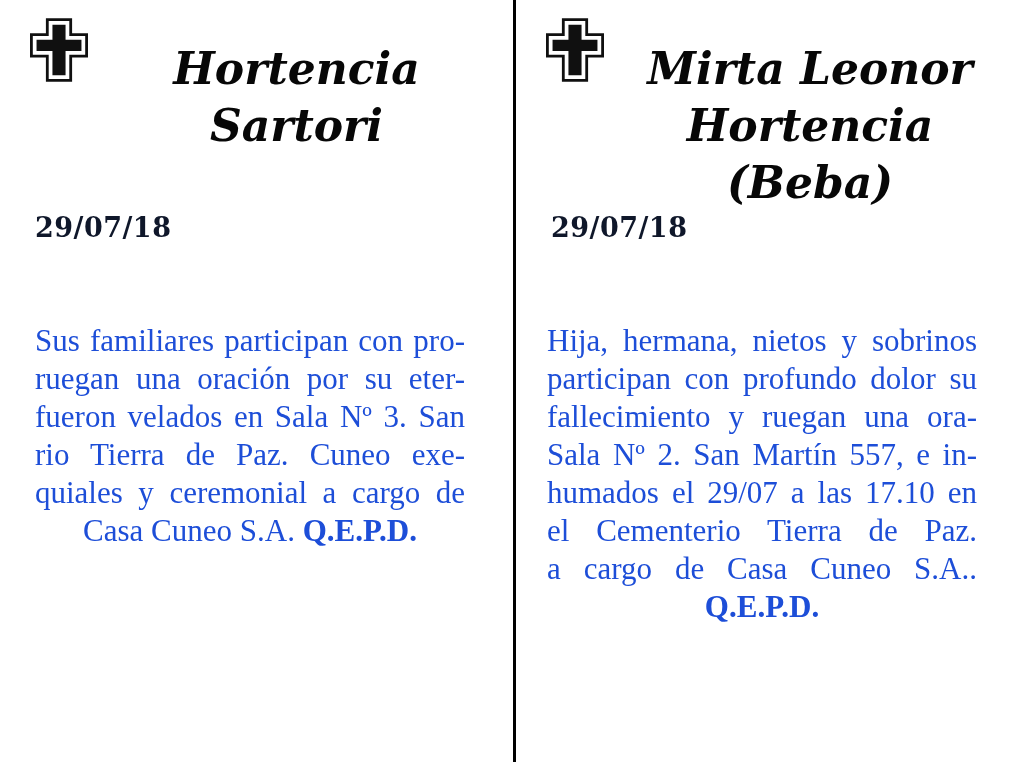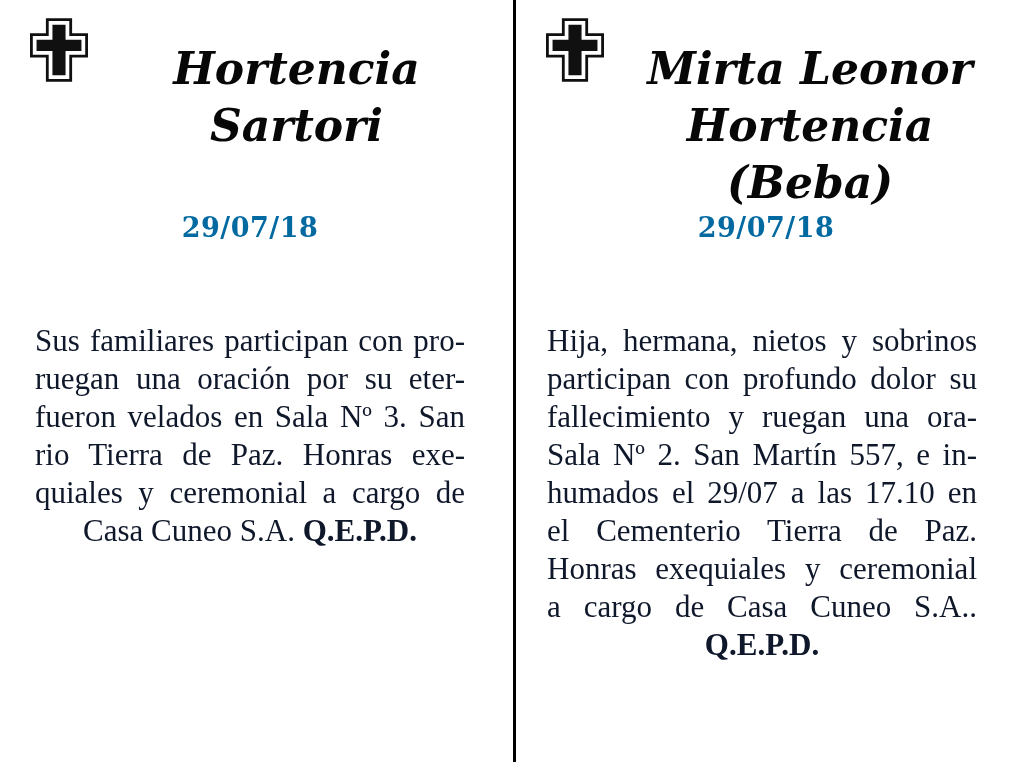--- a/index.html
+++ b/index.html
@@ -29,33 +29,32 @@
     font-style: italic;
     font-weight: bold;
     font-size: 44px;
     line-height: 57px;
     color: #070707;
     white-space: pre-line;
   }
 
   .notice-date {
     position: absolute; top: 212px; left: 35px; width: 430px;
-    text-align: center;
     font-family: "DejaVu Serif", serif;
     font-weight: bold;
     font-size: 27px;
     letter-spacing: 0.5px;
-    color: #0369a1;
+    color: #0f172a;
   }
 
   .notice-body {
     position: absolute; top: 322px; left: 35px; width: 430px;
     font-size: 31px;
     line-height: 38px;
-    color: #0f172a;
+    color: #1d4ed8;
   }
   .notice-right .notice-body { left: 31px; }
 
   .body-line {
     text-align: justify;
     text-align-last: justify;
     -moz-text-align-last: justify;
   }
   .closing-line { text-align: center; }
   .closing-line b { font-weight: bold; }
@@ -86,21 +85,21 @@
           <div class="body-line">Sus familiares participan con pro-</div>
 
 
           <div class="body-line">ruegan una oración por su eter-</div>
 
 
           <div class="body-line">fueron velados en Sala Nº 3. San</div>
 
 
 
-          <div class="body-line">rio Tierra de Paz. Honras exe-</div>
+          <div class="body-line">rio Tierra de Paz. Cuneo exe-</div>
 
           <div class="body-line">quiales y ceremonial a cargo de</div>
         </div>
       <div class="closing-line"><span>Casa Cuneo S.A. </span><b>Q.E.P.D.</b></div>
     </div>
   </section>
 
   <div class="divider"></div>
 
   <section class="notice notice-right">
@@ -129,21 +128,20 @@
           <div class="body-line">fallecimiento y ruegan una ora-</div>
 
 
 
           <div class="body-line">Sala Nº 2. San Martín 557, e in-</div>
 
           <div class="body-line">humados el 29/07 a las 17.10 en</div>
 
           <div class="body-line">el Cementerio Tierra de Paz.</div>
 
-          <div class="body-line">Honras exequiales y ceremonial</div>
 
           <div class="body-line">a cargo de Casa Cuneo S.A..</div>
         </div>
       <div class="closing-line"><span></span><b>Q.E.P.D.</b></div>
     </div>
   </section>
 
 </div>
 
 </body></html>

